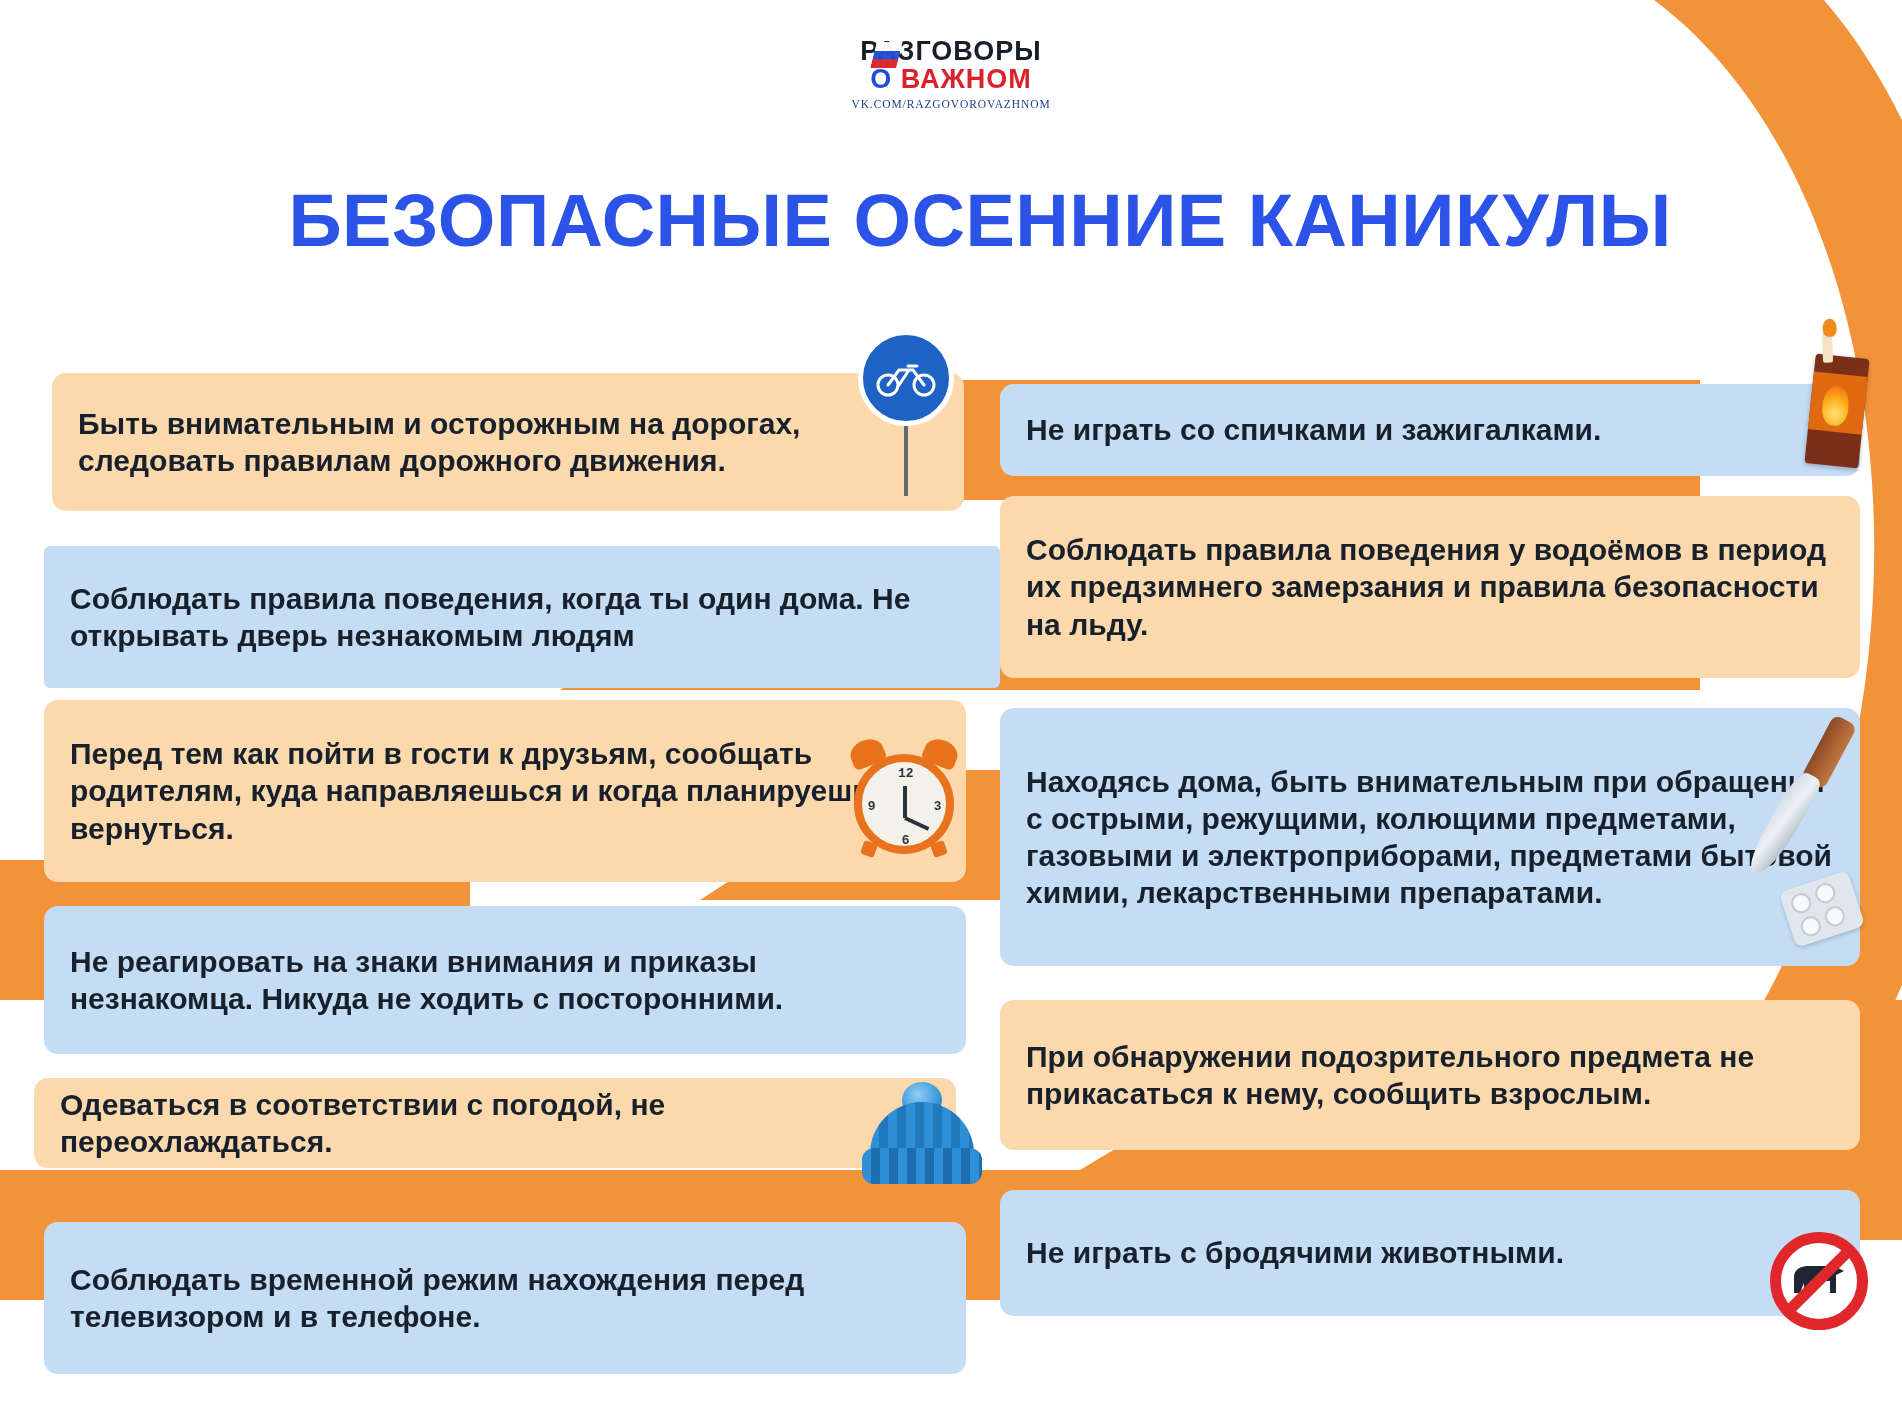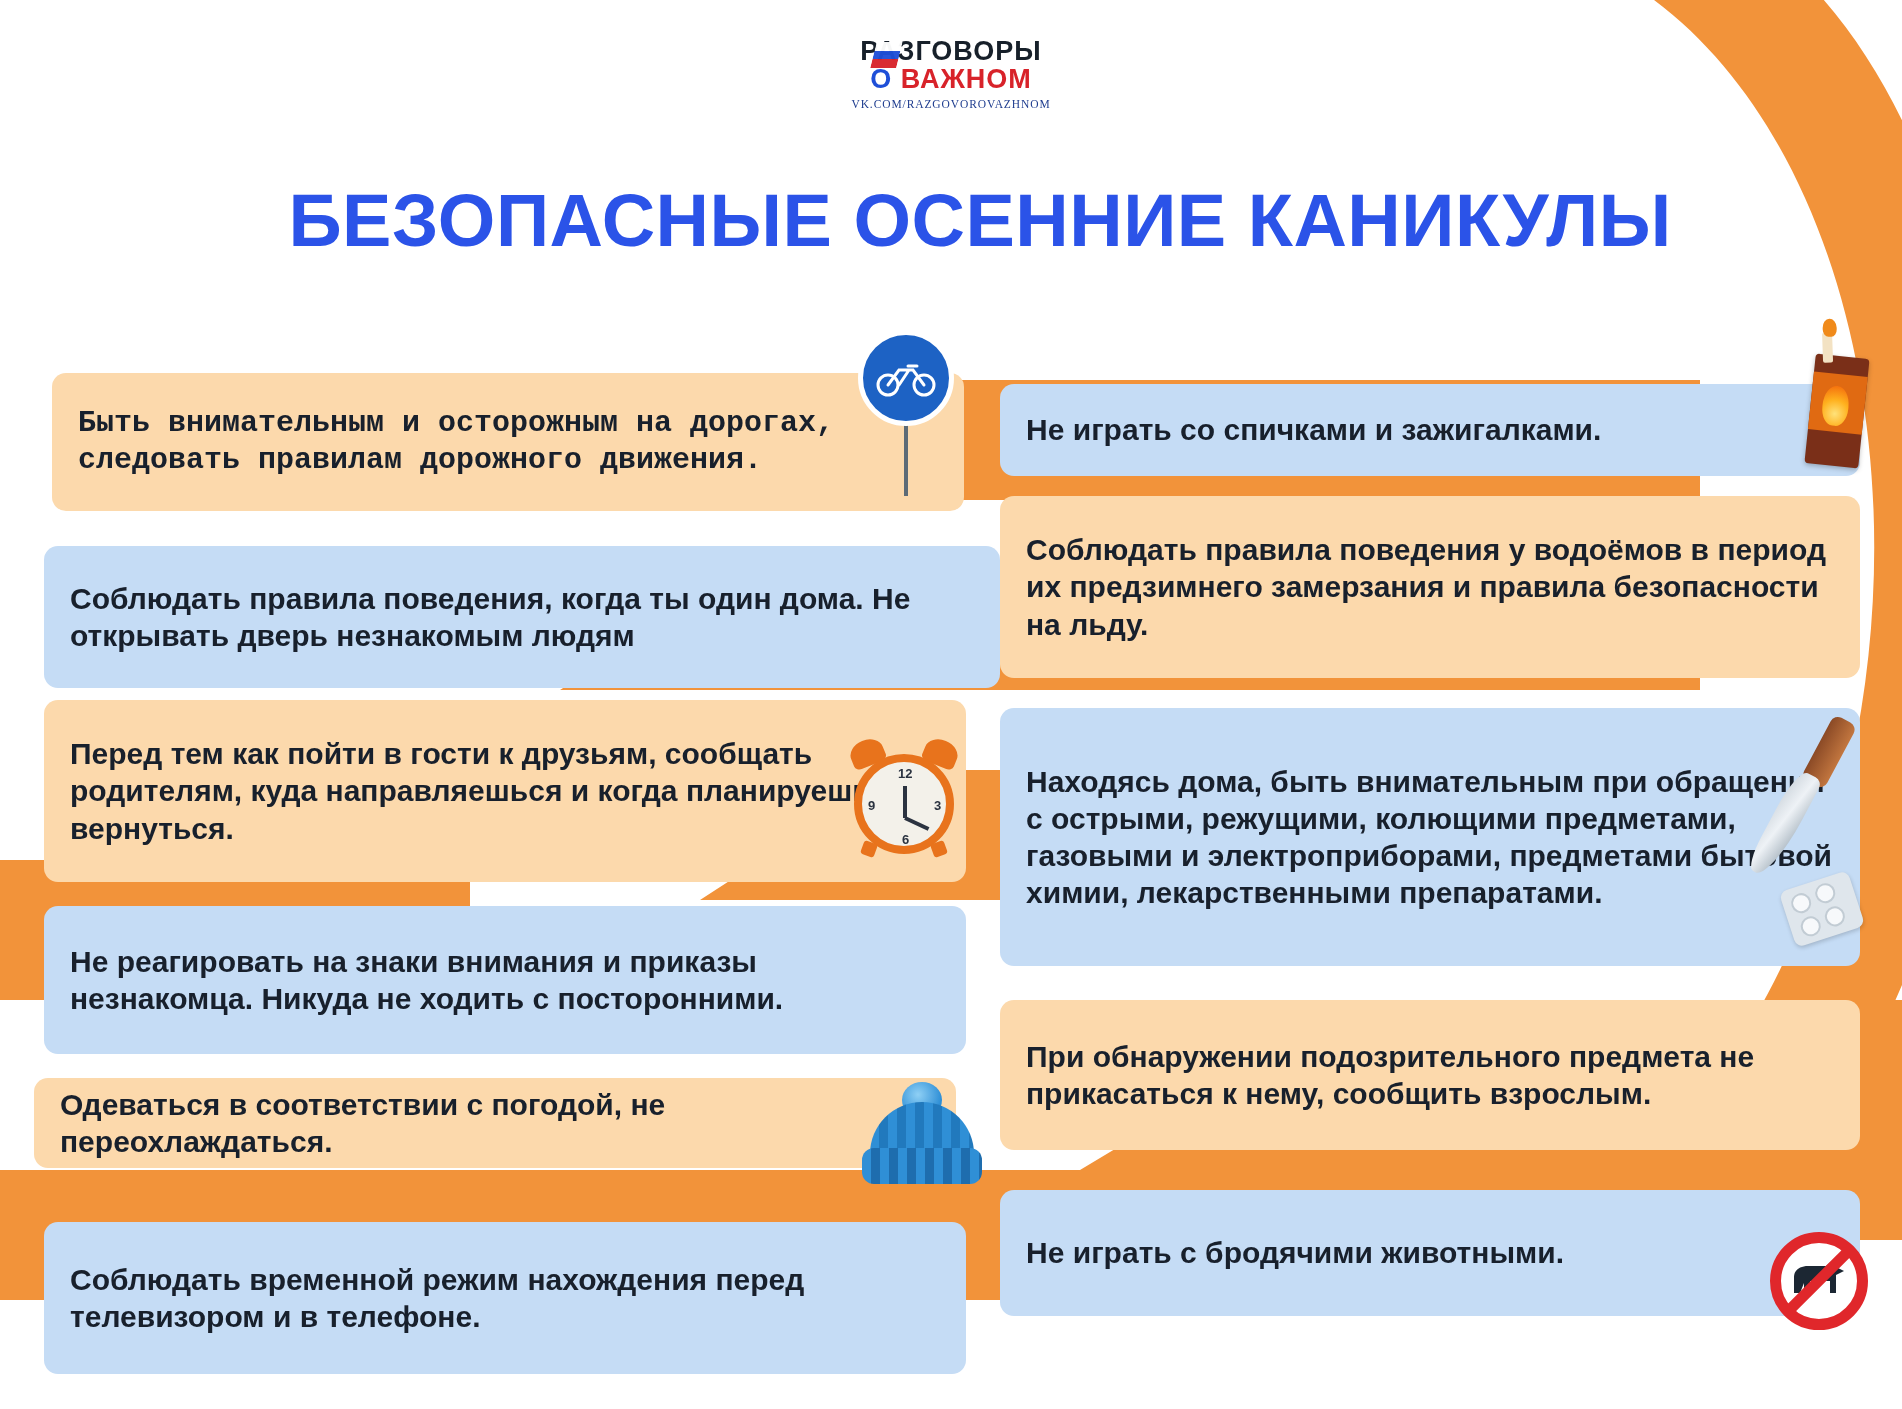--- a/index.html
+++ b/index.html
@@ -330,25 +330,25 @@
     </span>
   </div>
   <div class="logo-line2">
     <span class="logo-blue">О </span><span class="logo-red">ВАЖНОМ</span>
   </div>
   <div class="logo-url">VK.COM/RAZGOVOROVAZHNOM</div>
 </div>
 
 <div class="page-title">БЕЗОПАСНЫЕ ОСЕННИЕ КАНИКУЛЫ</div>
 
-<div class="card peach" style="left:52px; top:373px; width:912px; height:138px;font-family:Liberation Mono, monospace;">
+<div class="card peach" style="left:52px; top:373px; width:912px; height:138px;">
   <p>Быть внимательным и осторожным на дорогах, следовать правилам дорожного движения.</p>
 </div>
 
-<div class="card blue" style="left:44px; top:546px; width:956px; height:142px;">
+<div class="card blue" style="left:44px; top:546px; width:956px; height:142px;border-radius:6px;">
   <p>Соблюдать правила поведения, когда ты один дома. Не открывать дверь незнакомым людям</p>
 </div>
 
 <div class="card peach" style="left:44px; top:700px; width:922px; height:182px;">
   <p>Перед тем как пойти в гости к друзьям, сообщать родителям, куда направляешься и когда планируешь вернуться.</p>
 </div>
 
 <div class="card blue" style="left:44px; top:906px; width:922px; height:148px;">
   <p>Не реагировать на знаки внимания и приказы незнакомца. Никуда не ходить с посторонними.</p>
 </div>
@@ -400,21 +400,21 @@
   </div>
 </div>
 
 <div class="icon-wrap" style="left:848px; top:740px; width:120px; height:130px;">
   <div class="clock">
     <div class="bell l"></div>
     <div class="bell r"></div>
     <div class="clock-face"></div>
     <div class="clock-hand" style="left:55px; top:46px; width:4px; height:32px;"></div>
     <div class="clock-hand" style="left:55px; top:52px; width:4px; height:26px; transform: rotate(115deg);"></div>
-    <div style="position:absolute;left:50px;top:26px;font-size:13px;font-weight:bold;color:#2b3340;">12</div>
+    <div style="position:absolute;left:50px;top:26px;font-size:13px;font-weight:bold;color:#2b3340;font-family:Liberation Mono, monospace;">12</div>
     <div style="position:absolute;left:86px;top:58px;font-size:13px;font-weight:bold;color:#2b3340;">3</div>
     <div style="position:absolute;left:54px;top:92px;font-size:13px;font-weight:bold;color:#2b3340;">6</div>
     <div style="position:absolute;left:20px;top:58px;font-size:13px;font-weight:bold;color:#2b3340;">9</div>
     <div class="clock-foot l"></div>
     <div class="clock-foot r"></div>
   </div>
 </div>
 
 <div class="icon-wrap" style="left:1760px; top:716px; width:140px; height:200px;">
   <div class="knife-handle"></div>

